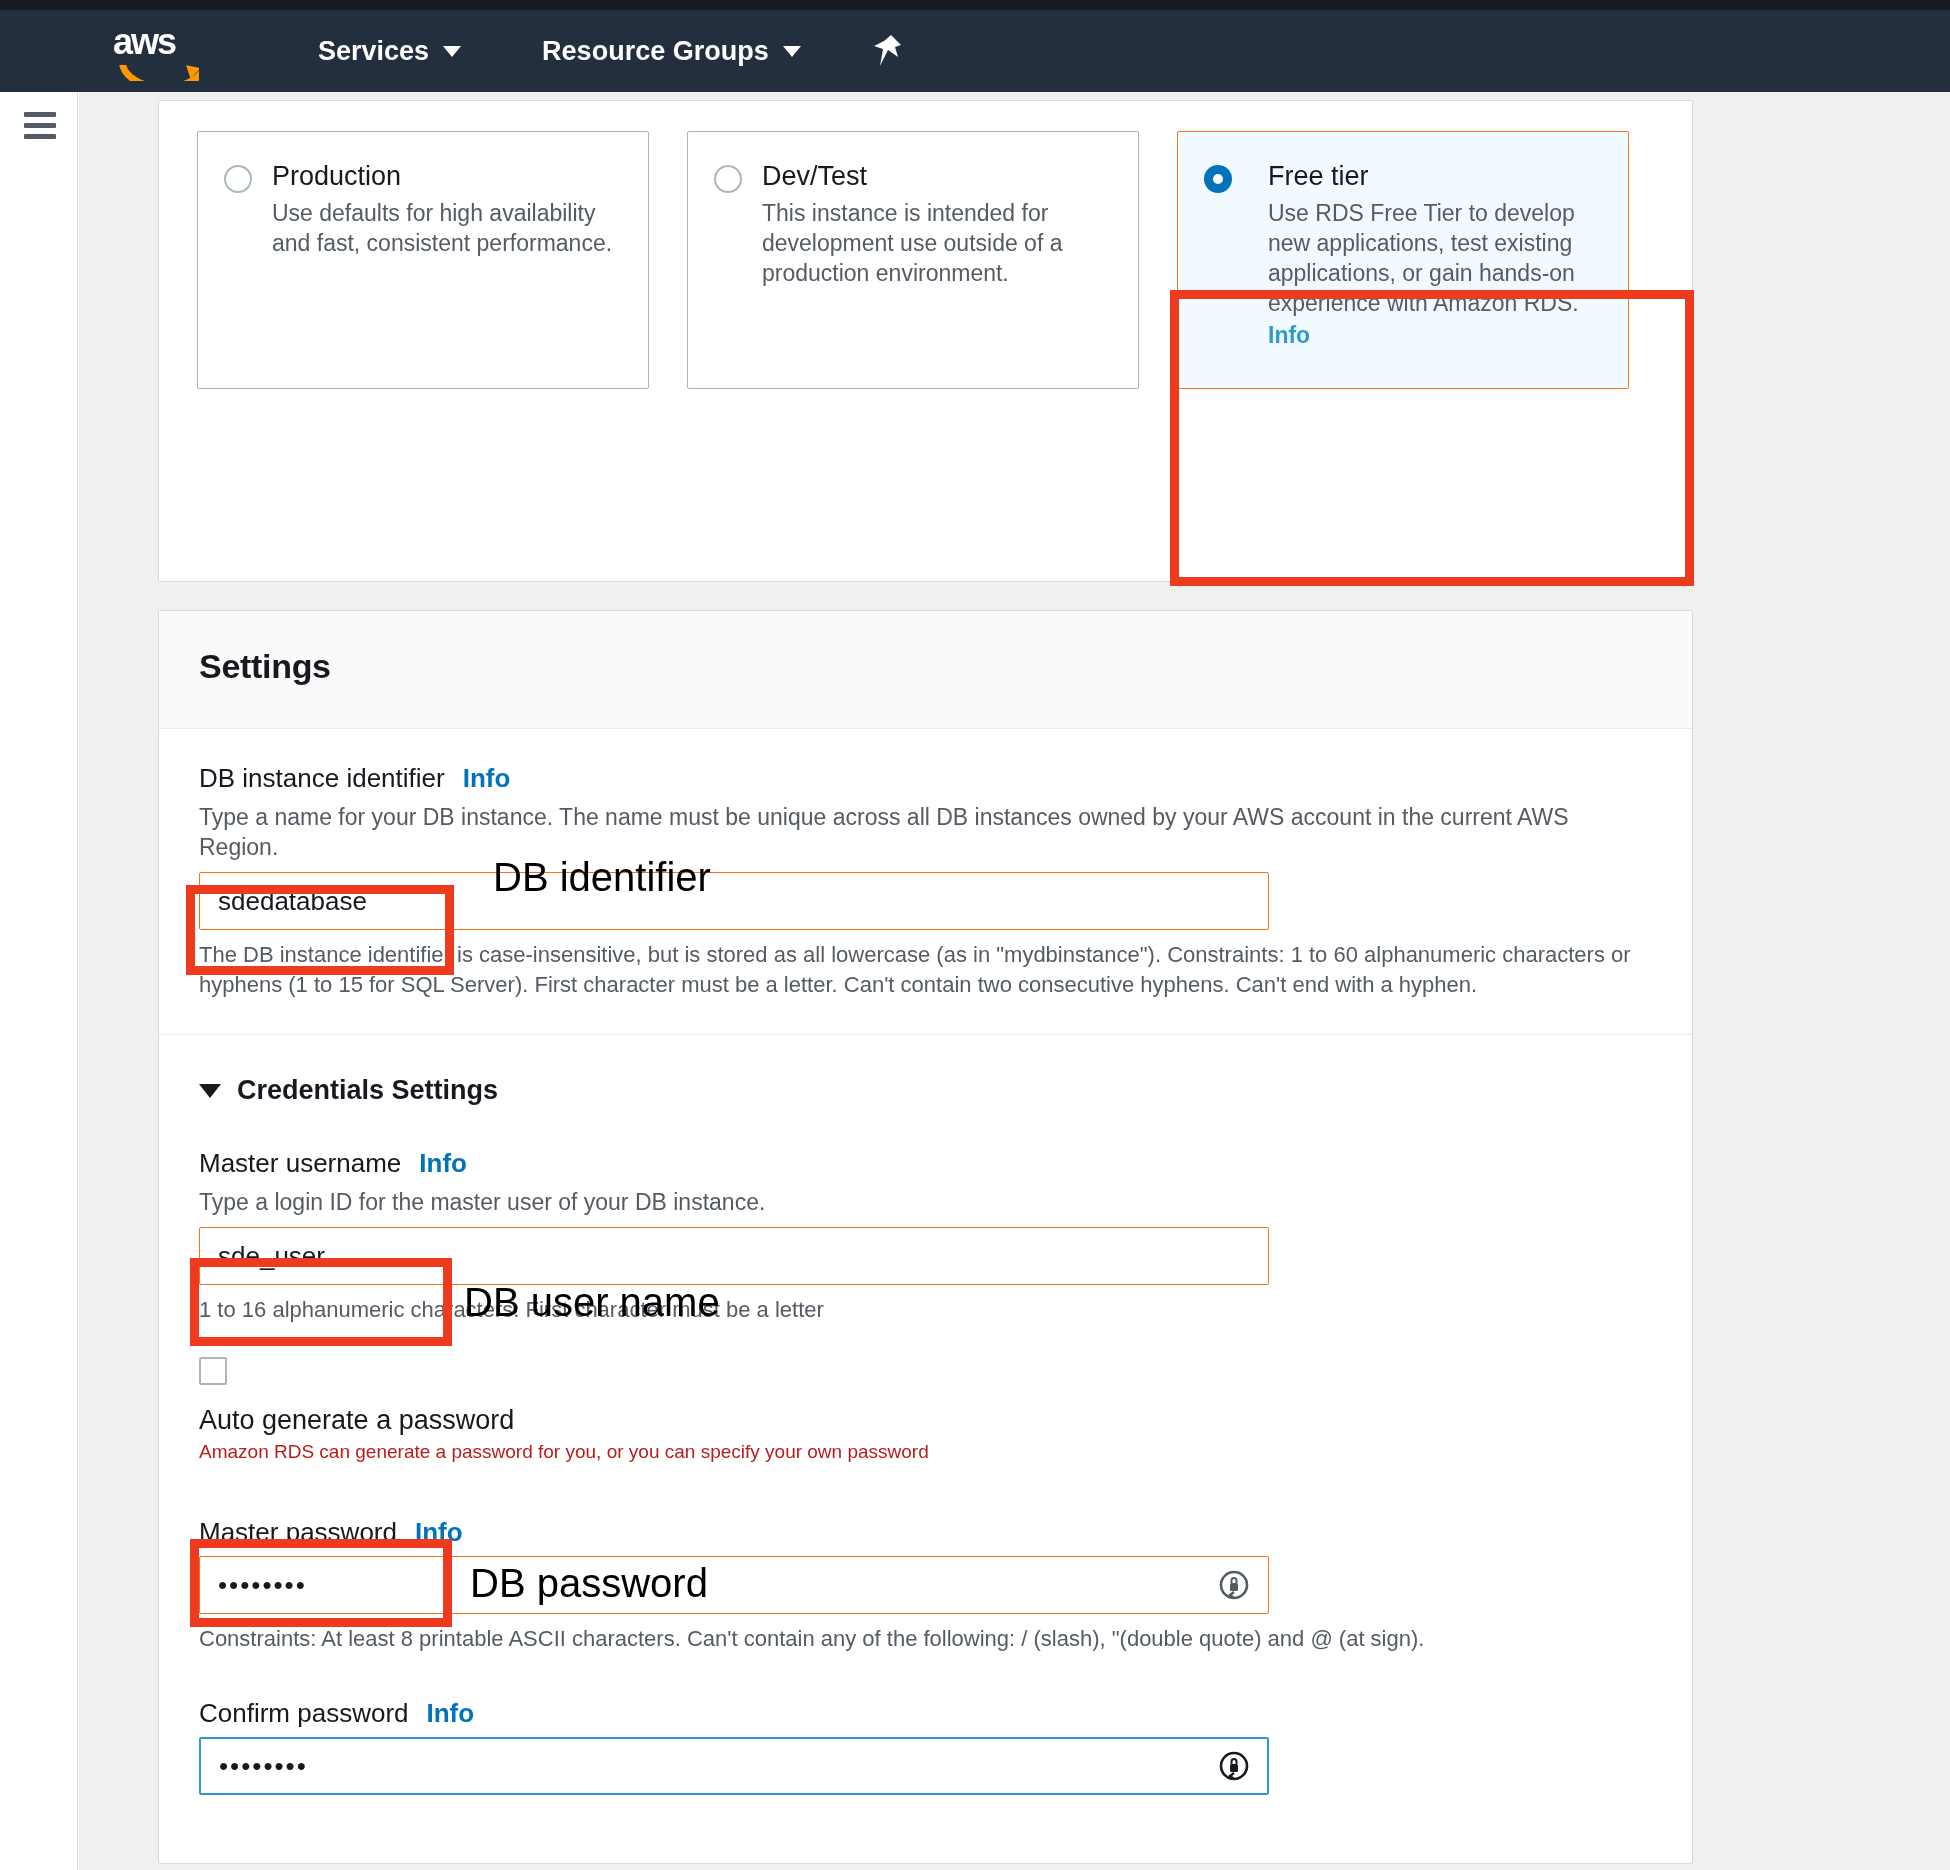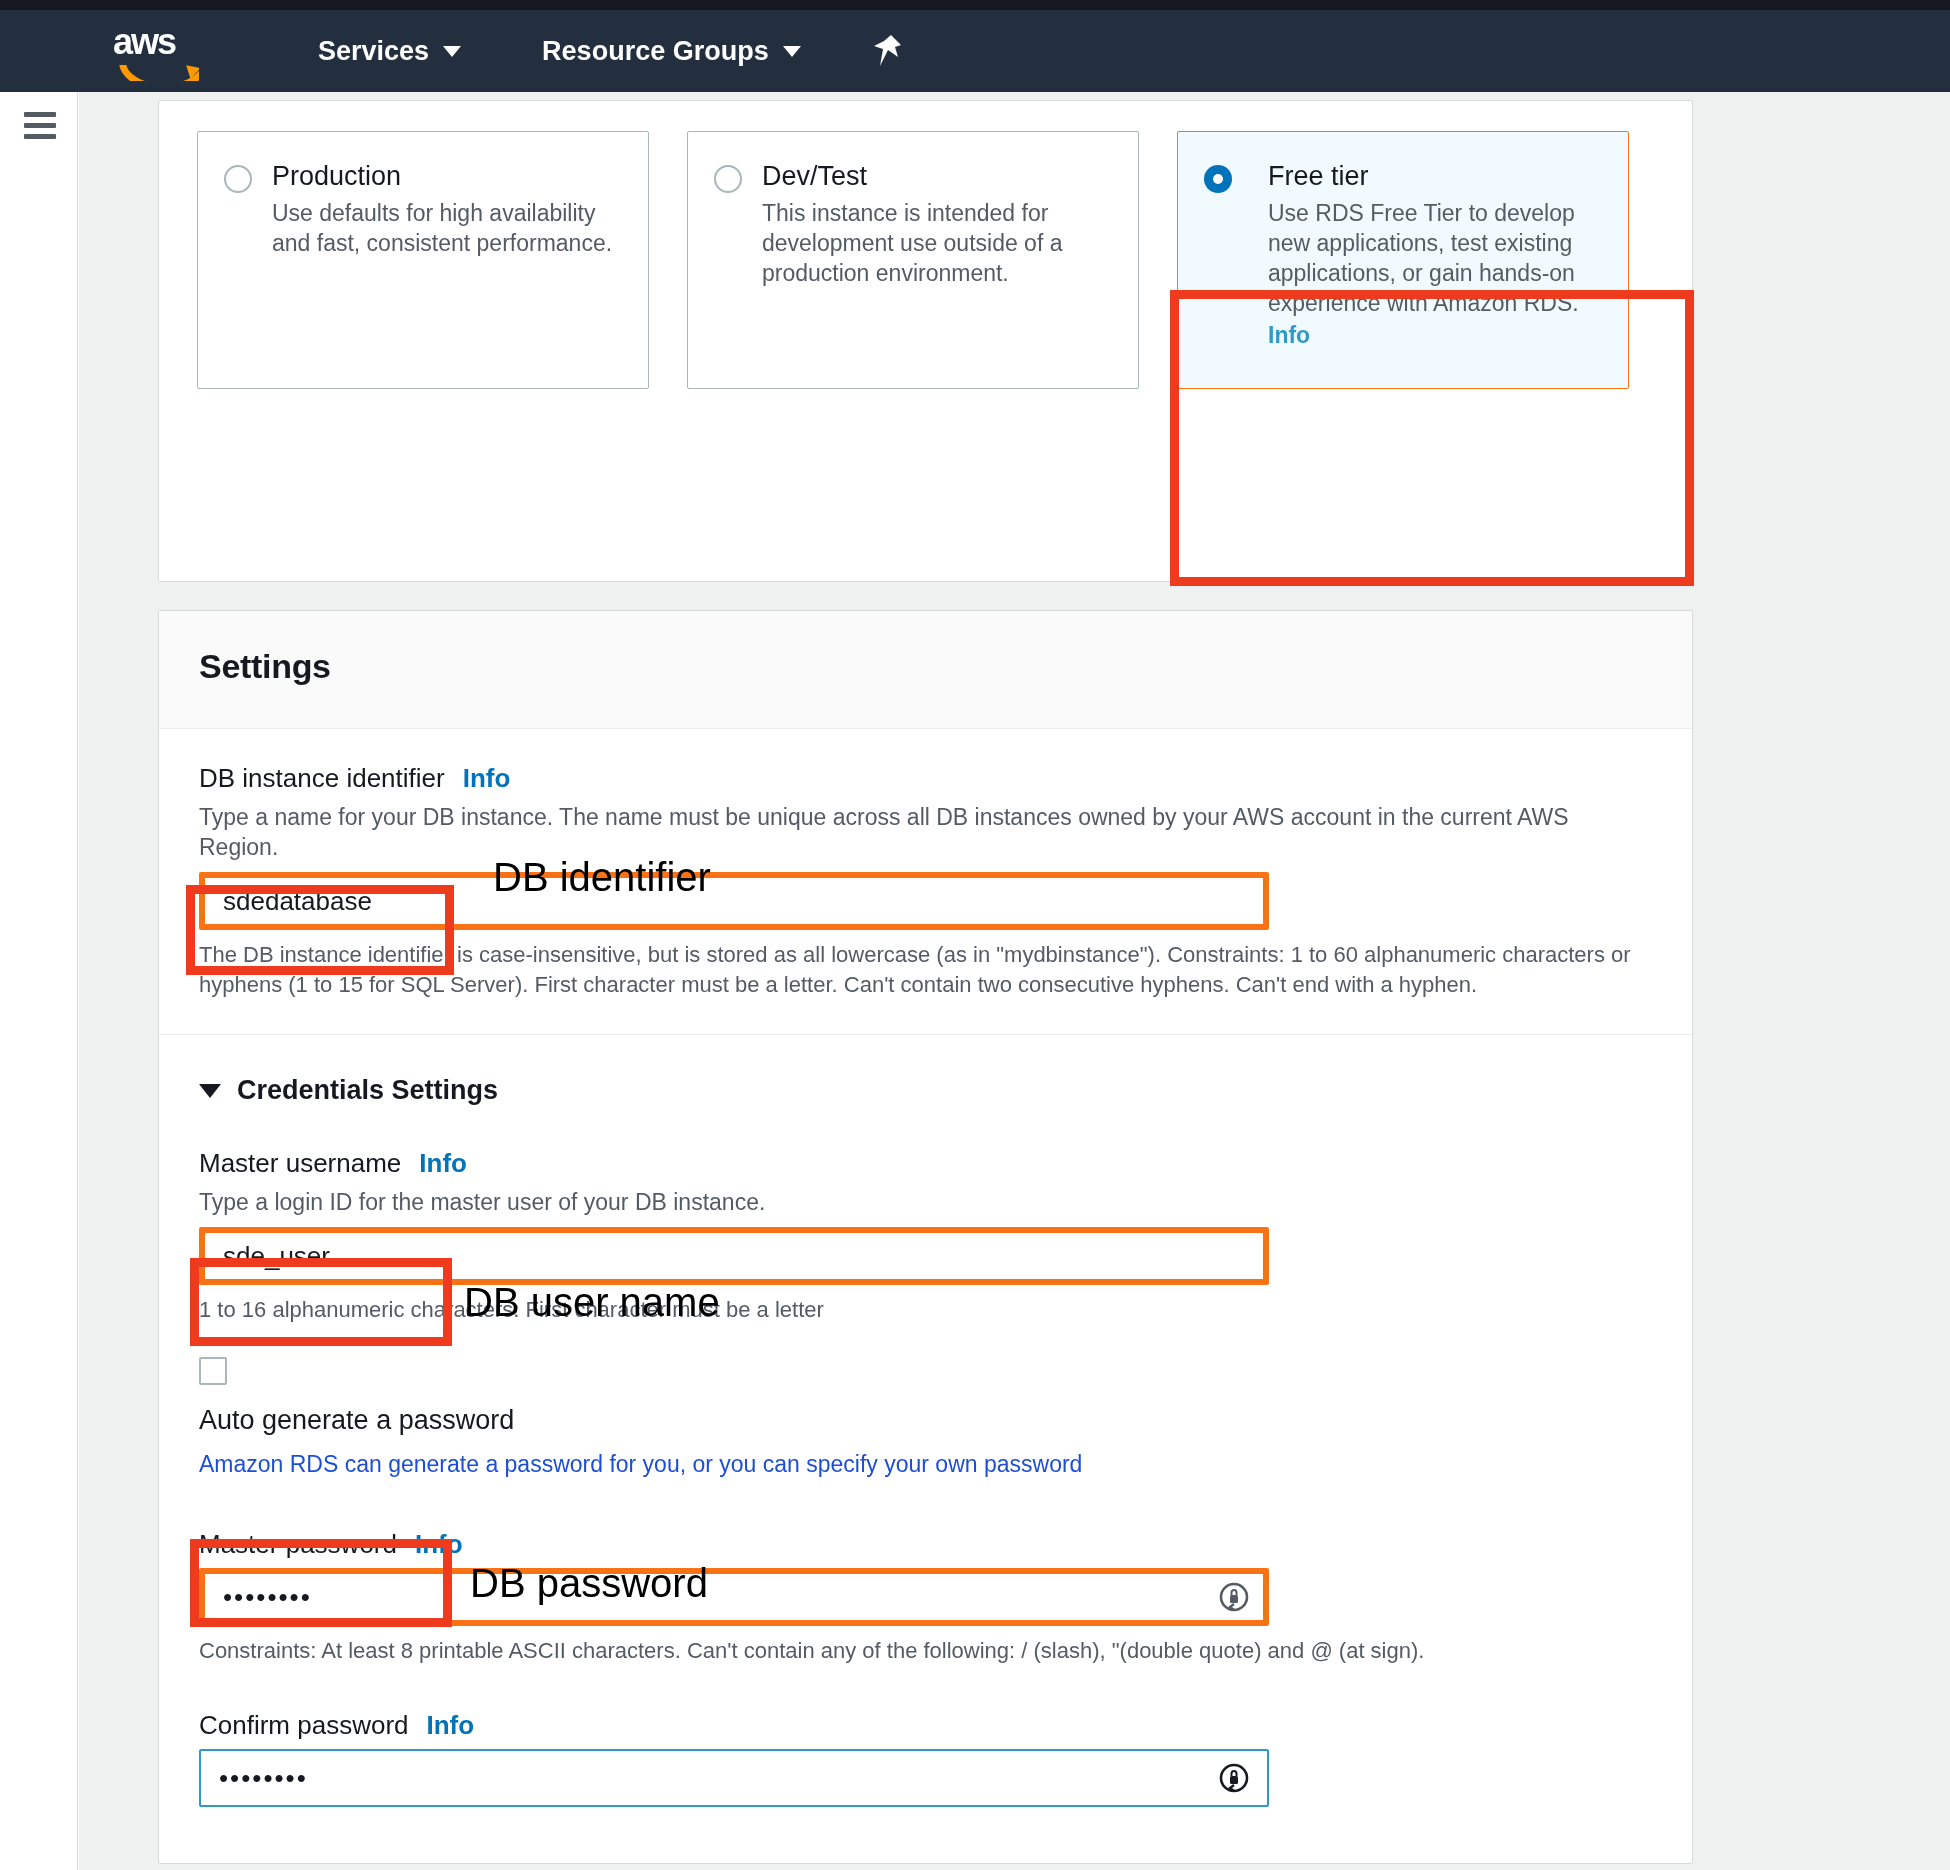--- a/index.html
+++ b/index.html
@@ -155,21 +155,21 @@
 
   .field-label {
     font-size:26px; color:#16191f; margin:0 0 8px 0;
     display:flex; align-items:baseline; gap:18px;
   }
   .field-hint { font-size:23px; color:#545b64; margin:0 0 10px 0; line-height:30px; }
   .field-note { font-size:22px; color:#545b64; margin:10px 0 0 0; line-height:30px; }
 
   .text-input {
     width:1070px; height:58px;
-    border:6px solid #f97316; border-radius:2px; background:#ffffff;
+    border:1px solid #f97316; border-radius:2px; background:#ffffff;
     font-family:"Liberation Sans","DejaVu Sans",sans-serif;
     font-size:26px; color:#16191f; padding:0 18px;
     display:flex; align-items:center;
   }
   .text-input.focused { border:2px solid #2f9ac7; }
   .text-input .pw-dots { letter-spacing:2px; font-size:26px; }
   .pw-wrap { position:relative; width:1070px; }
   .pw-icon {
     position:absolute; right:18px; top:50%; transform:translateY(-50%);
     width:34px; height:34px; cursor:pointer;
@@ -185,21 +185,21 @@
     border-right:11px solid transparent;
     border-top:14px solid #16191f;
   }
 
   .checkbox-row { display:flex; gap:18px; align-items:flex-start; margin-top:26px; cursor:pointer;flex-direction:column;}
   .checkbox {
     width:28px;height:28px;border:2px solid #aab7b8;border-radius:2px;background:#fff;
     flex:0 0 auto; margin-top:6px;
   }
   .checkbox-label { font-size:27px; color:#16191f; line-height:34px; margin:0;}
-  .checkbox-sub { font-size:23px; color:#1d4ed8; margin:12px 0 0 0; line-height:30px;}
+  .checkbox-sub { font-size:19px; color:#b91c1c; margin:0 0 0 0; line-height:30px;}
 </style>
 </head>
 <body>
 
 <div class="top-strip"></div>
 
 <div class="navbar">
   <div class="aws-logo">
     <span class="aws-word">aws</span>
     <span class="aws-smile"></span>

